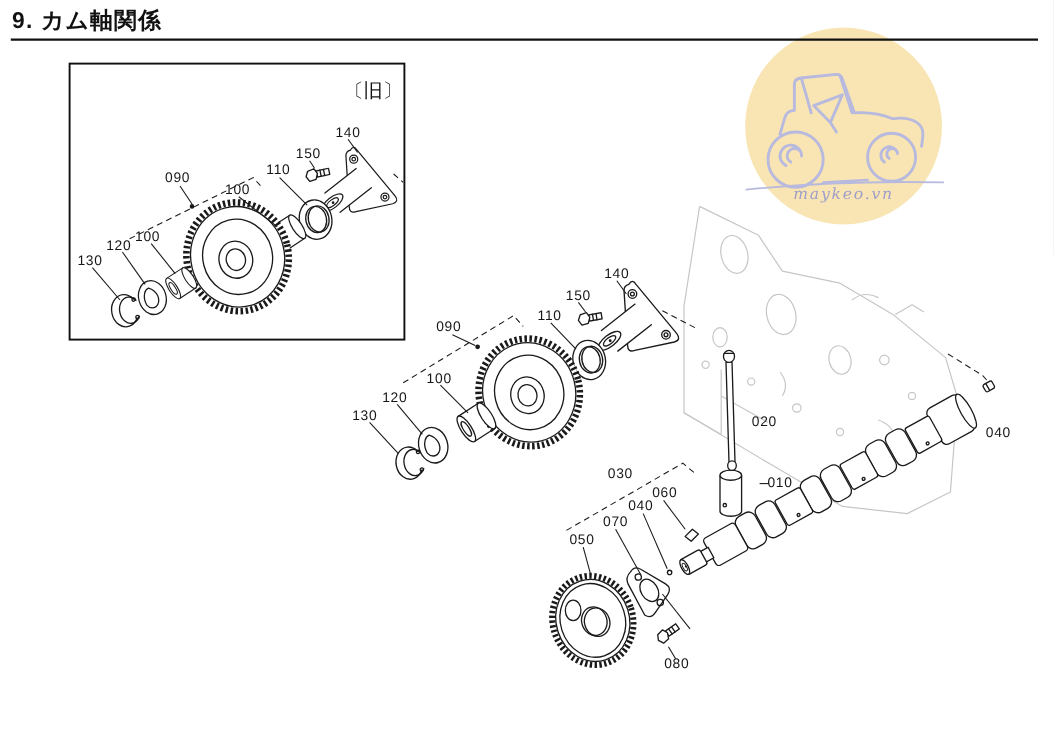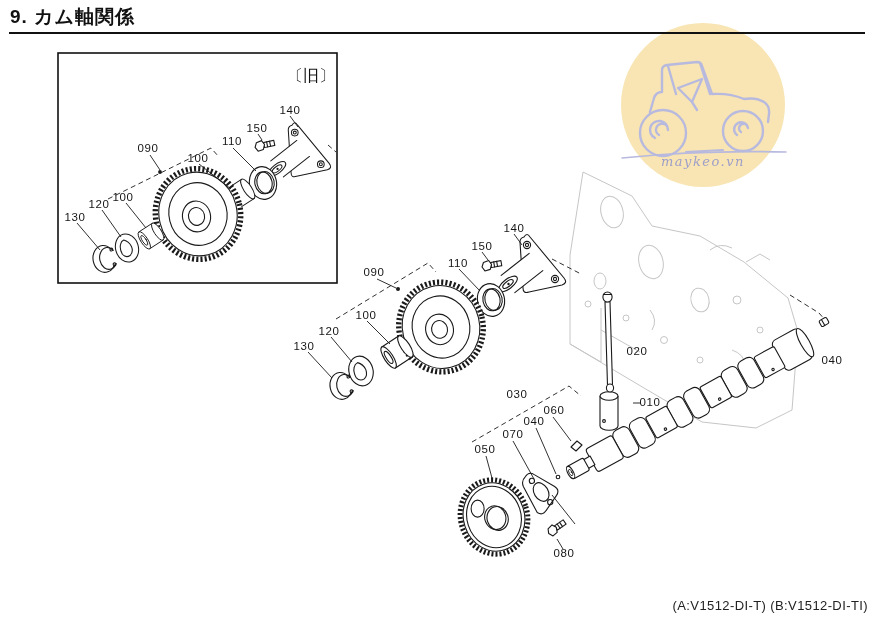--- a/index.html
+++ b/index.html
@@ -287,15 +287,14 @@
       <text x="485" y="453" text-anchor="middle" class="callout">050</text>
       <text x="564" y="557" text-anchor="middle" class="callout">080</text>
       <text x="650" y="406" text-anchor="middle" class="callout">010</text>
       <text x="637" y="355" text-anchor="middle" class="callout">020</text>
       <text x="832" y="364" text-anchor="middle" class="callout">040</text>
     </g>
   </g>
 </svg>
 
 <div class="page-title">9. カム軸関係</div>
-<div class="footer-note">(A:V1512-DI-T) (B:V1512-DI-TI)</div>
 
 </div>
 
 </body></html>

